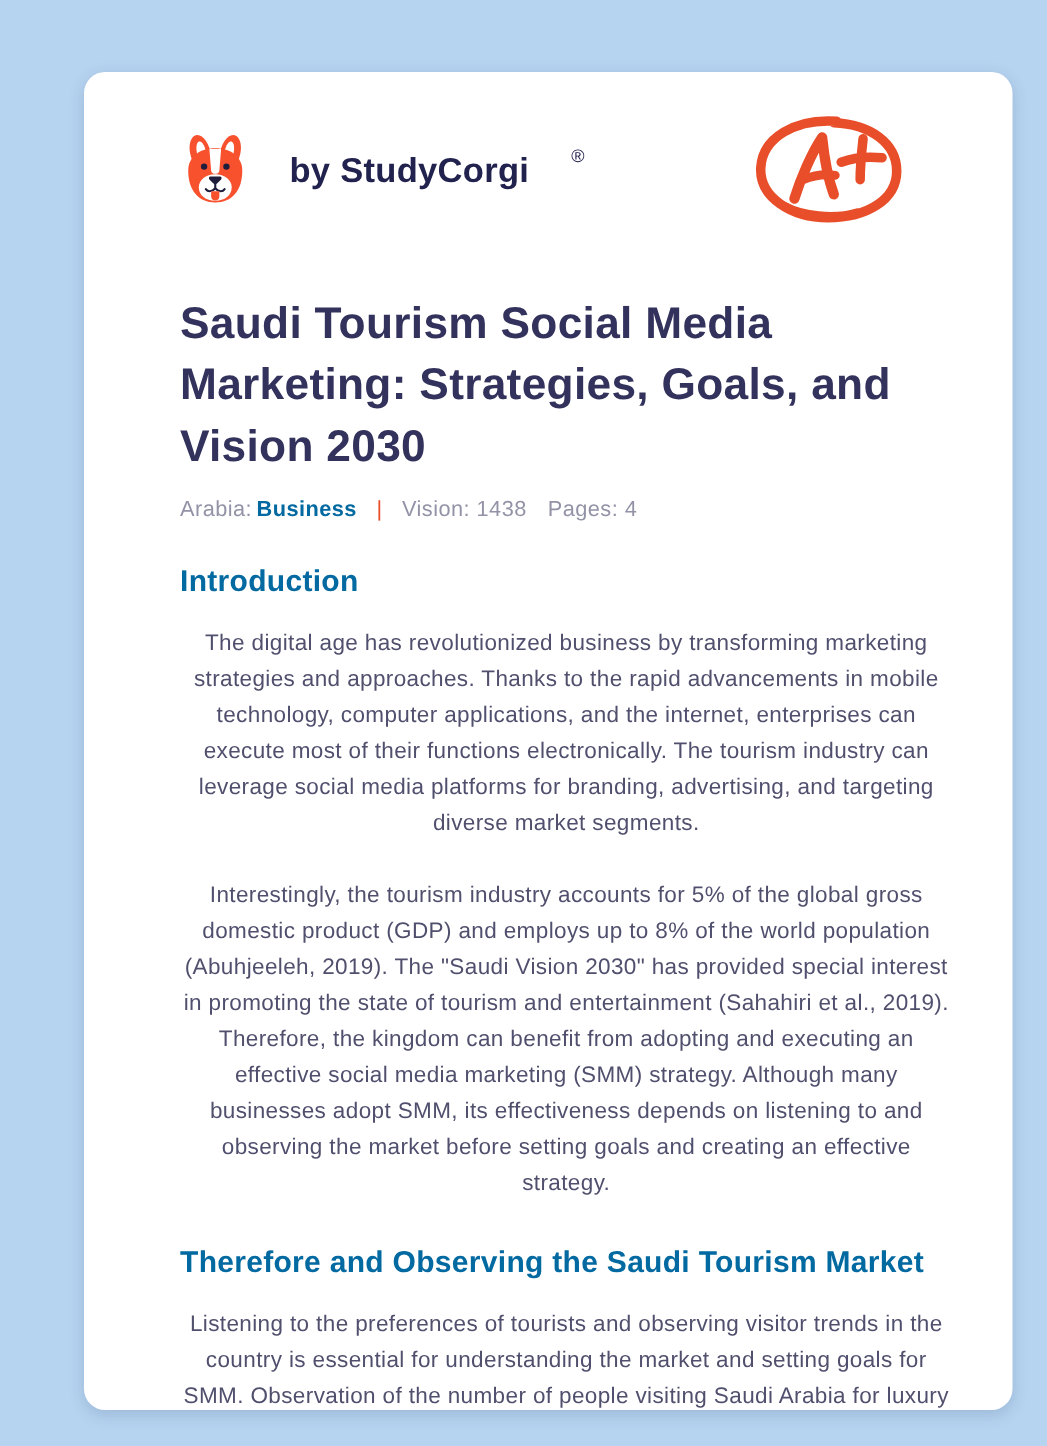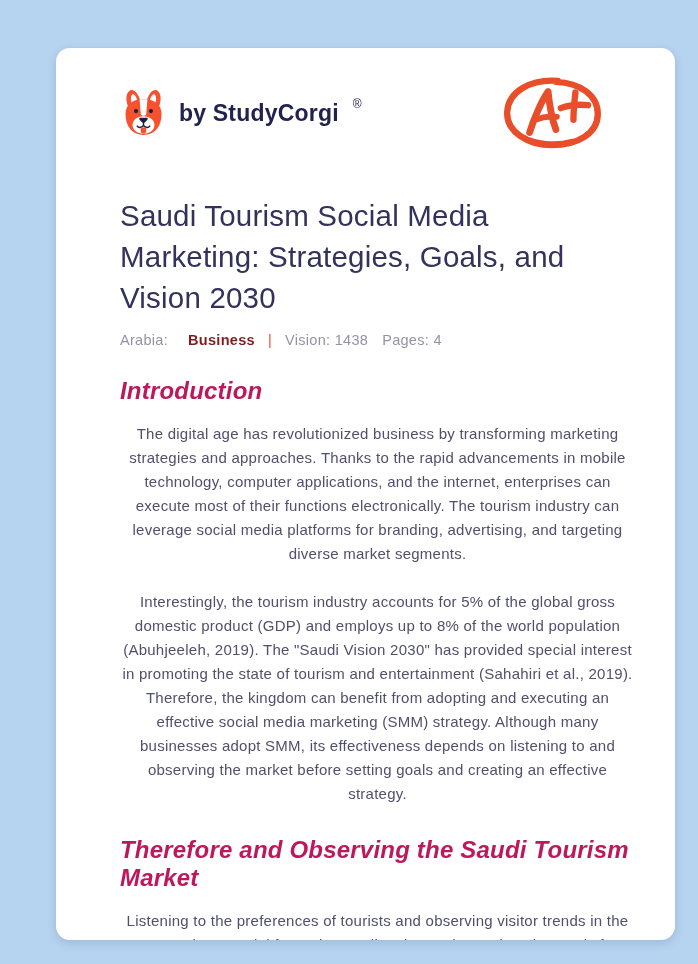--- a/index.html
+++ b/index.html
@@ -23,21 +23,21 @@
   
   .header-row {
     display: flex;
     align-items: center;
     justify-content: space-between;
     margin-bottom: 44px;
   }
   .brand {
     display: flex;
     align-items: center;
-    gap: 12px;
+    gap: 26px;
     cursor: pointer;
   }
   .brand-name {
     font-size: 23px;
     font-weight: 800;
     color: #22224e;
     letter-spacing: 0.2px;
     line-height: 1;
   }
   .brand-reg {
@@ -48,54 +48,53 @@
     position: relative;
     top: -9px;
     left: 2px;
   }
   .corgi-svg { width: 47px; height: 52px; display: block; }
   .aplus-svg { width: 102px; height: 76px; display: block; margin-right: 32px; }
   
   .doc-title {
     font-size: 29.5px;
     line-height: 41px;
-    font-weight: 400;
+    font-weight: 700;
     color: #32325c;
     letter-spacing: 0.2px;
     max-width: 515px;
     margin-bottom: 14px;
   }
   .meta {
     display: flex;
     align-items: center;
     font-size: 14.5px;
     color: #9393a7;
     letter-spacing: 0.3px;
     margin-bottom: 29px;
   }
   .meta .topic-value {
-    color: #7f1d1d;
+    color: #0369a1;
     font-weight: 700;
-    margin-left: 20px;
+    margin-left: 3px;
     text-decoration: none;
     cursor: pointer;
   }
   .meta .divider {
     color: #e94e2a;
     margin: 0 13px;
   }
   .meta .words { margin-right: 14px; }
   
   .section-heading {
-    font-size: 24px;
+    font-size: 20px;
     font-weight: 700;
-    color: #be185d;
+    color: #0369a1;
     letter-spacing: 0.2px;
     margin: 30px 0 17px 0;
-    font-style: italic;
   }
   .section-heading:first-of-type { margin-top: 0; }
   .body-par {
     font-size: 15px;
     line-height: 24px;
     color: #50506e;
     letter-spacing: 0.25px;
     max-width: 517px;
     margin-bottom: 24px;
     text-align: center;

